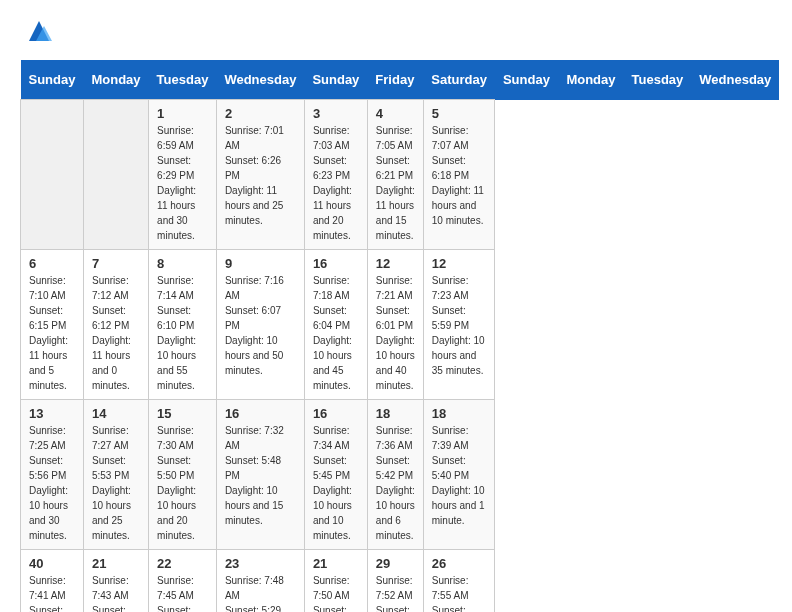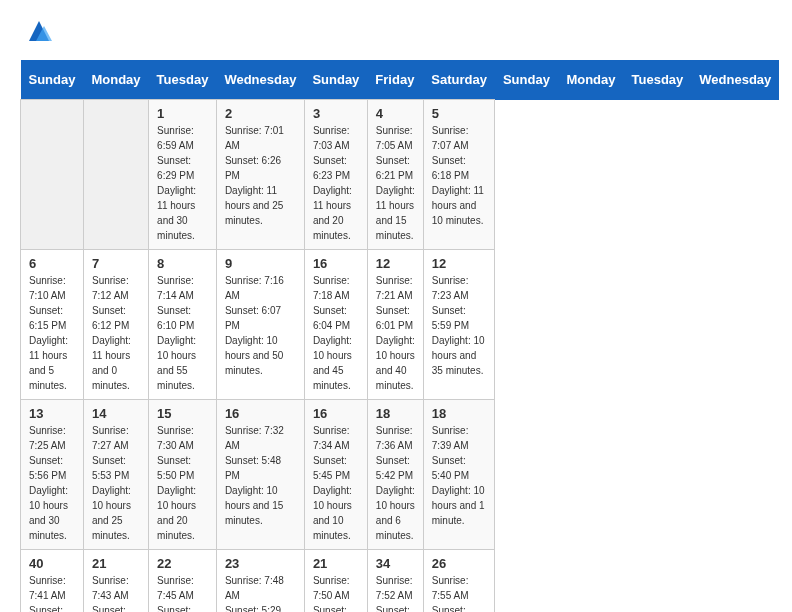--- a/index.html
+++ b/index.html
@@ -233,21 +233,21 @@
         </td>
         <td>
           <span class="day-number">23</span>
           <div class="day-info">Sunrise: 7:48 AM<br>Sunset: 5:29 PM<br>Daylight: 9 hours and 41 minutes.</div>
         </td>
         <td>
           <span class="day-number">21</span>
           <div class="day-info">Sunrise: 7:50 AM<br>Sunset: 5:27 PM<br>Daylight: 9 hours and 36 minutes.</div>
         </td>
         <td>
-          <span class="day-number">34</span>
+          <span class="day-number">29</span>
           <div class="day-info">Sunrise: 7:52 AM<br>Sunset: 5:24 PM<br>Daylight: 9 hours and 31 minutes.</div>
         </td>
         <td>
           <span class="day-number">26</span>
           <div class="day-info">Sunrise: 7:55 AM<br>Sunset: 5:22 PM<br>Daylight: 9 hours and 27 minutes.</div>
         </td>
       </tr>
     </tbody>
 </table>
 

